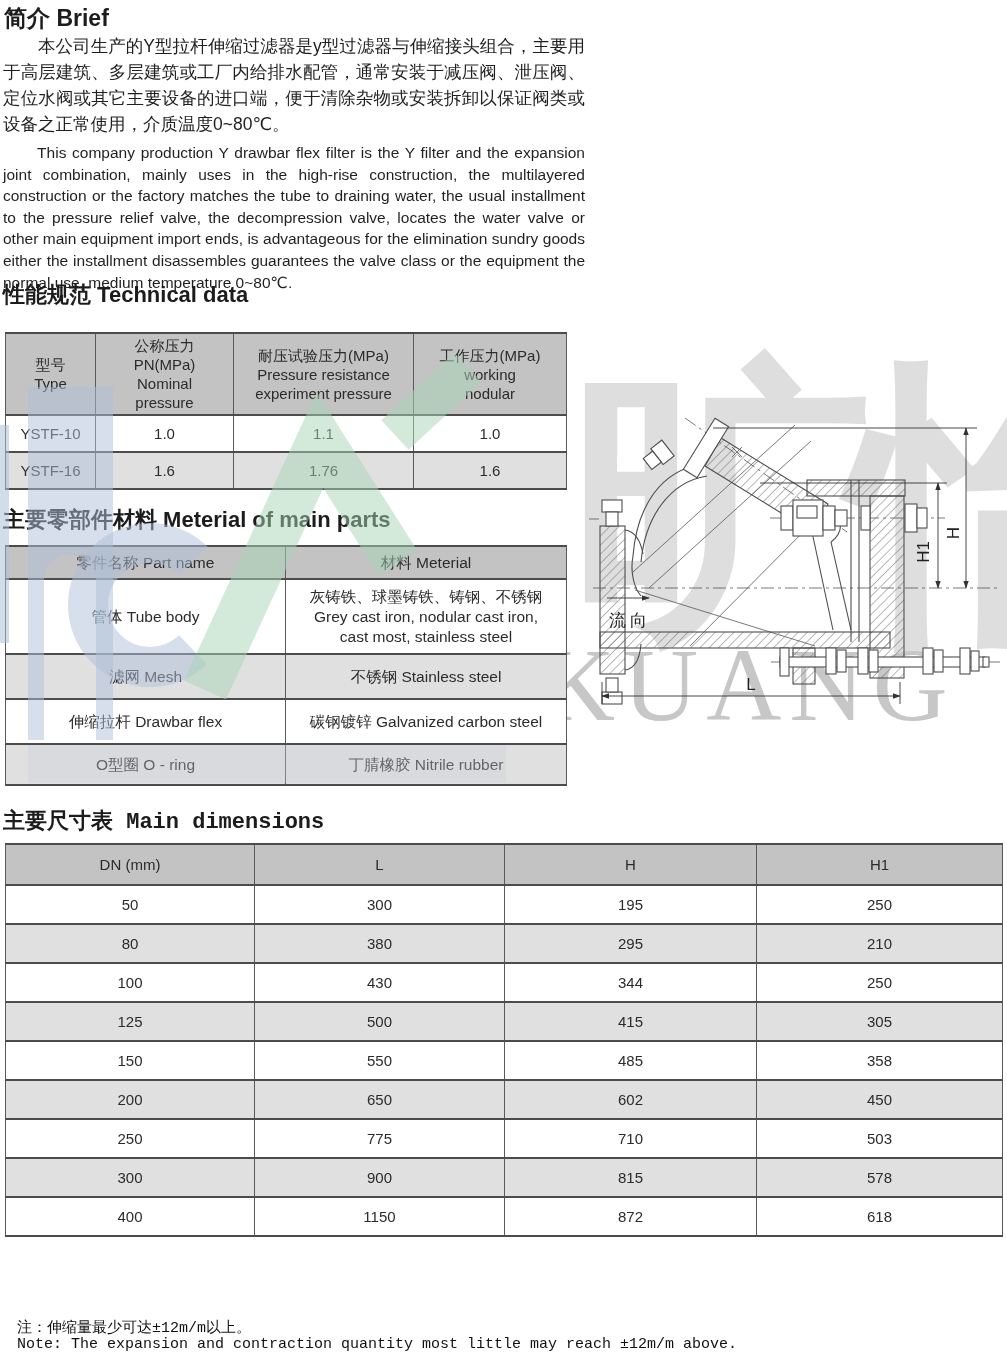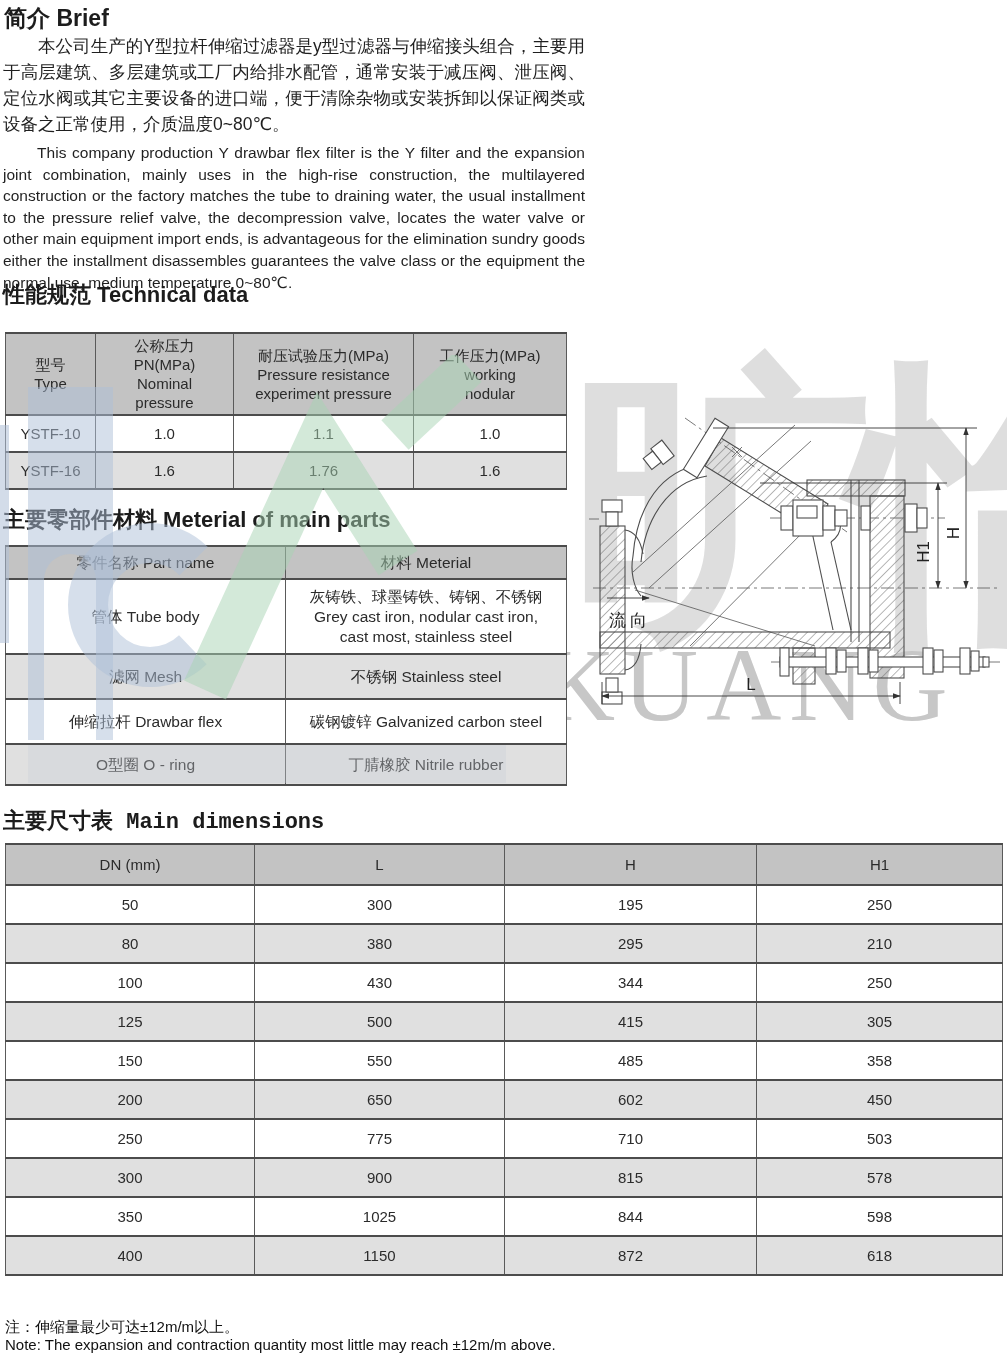--- a/index.html
+++ b/index.html
@@ -31,21 +31,21 @@
   .t-mat th{height:29px;}
   .t-mat tr:nth-child(1) td{height:71px;}
   .t-mat tr:nth-child(2) td,.t-mat tr:nth-child(3) td{height:41px;}
   .t-mat tr:nth-child(4) td{height:37px;}
 
   .t-dim{width:997px;font-size:15px;border-radius:30px;}
   .t-dim th{height:37px;}
   .t-dim td{height:35px;}
 
   
-  .note{font-family:Liberation Sans, sans-serif;font-size:15px;color:#111;}
+  .note{font-family:Liberation Mono, monospace;font-size:15px;color:#111;margin-left:12px;}
 
   
   .wm-cjk{left:572px;top:348px;width:436px;font-size:300px;line-height:312px;font-weight:900;
           color:#d7d7d7;letter-spacing:-18px;white-space:nowrap;overflow:hidden;opacity:.8;z-index:1;}
   .wm-latin{left:540px;top:633px;width:467px;font-family:"Liberation Serif","DejaVu Serif",serif;
             font-size:104px;line-height:1;color:#c7c7c7;letter-spacing:8px;word-spacing:26px;
             white-space:nowrap;overflow:hidden;z-index:1;}
   .z2{z-index:2;}
   .logo-overlay{left:0;top:355px;z-index:5;pointer-events:none;}
 
@@ -317,26 +317,20 @@
           <td>710</td>
           <td>503</td>
         </tr>
         <tr>
           <td>300</td>
           <td>900</td>
           <td>815</td>
           <td>578</td>
         </tr>
         <tr>
-          <td>350</td>
-          <td>1025</td>
-          <td>844</td>
-          <td>598</td>
-        </tr>
-        <tr>
           <td>400</td>
           <td>1150</td>
           <td>872</td>
           <td>618</td>
         </tr>
       </tbody>
   </table>
 
   <div class="abs note z2" style="left:5px;top:1318px;">注：伸缩量最少可达±12m/m以上。</div>
   <div class="abs note z2" style="left:5px;top:1336px;">Note: The expansion and contraction quantity most little may reach ±12m/m above.</div>

